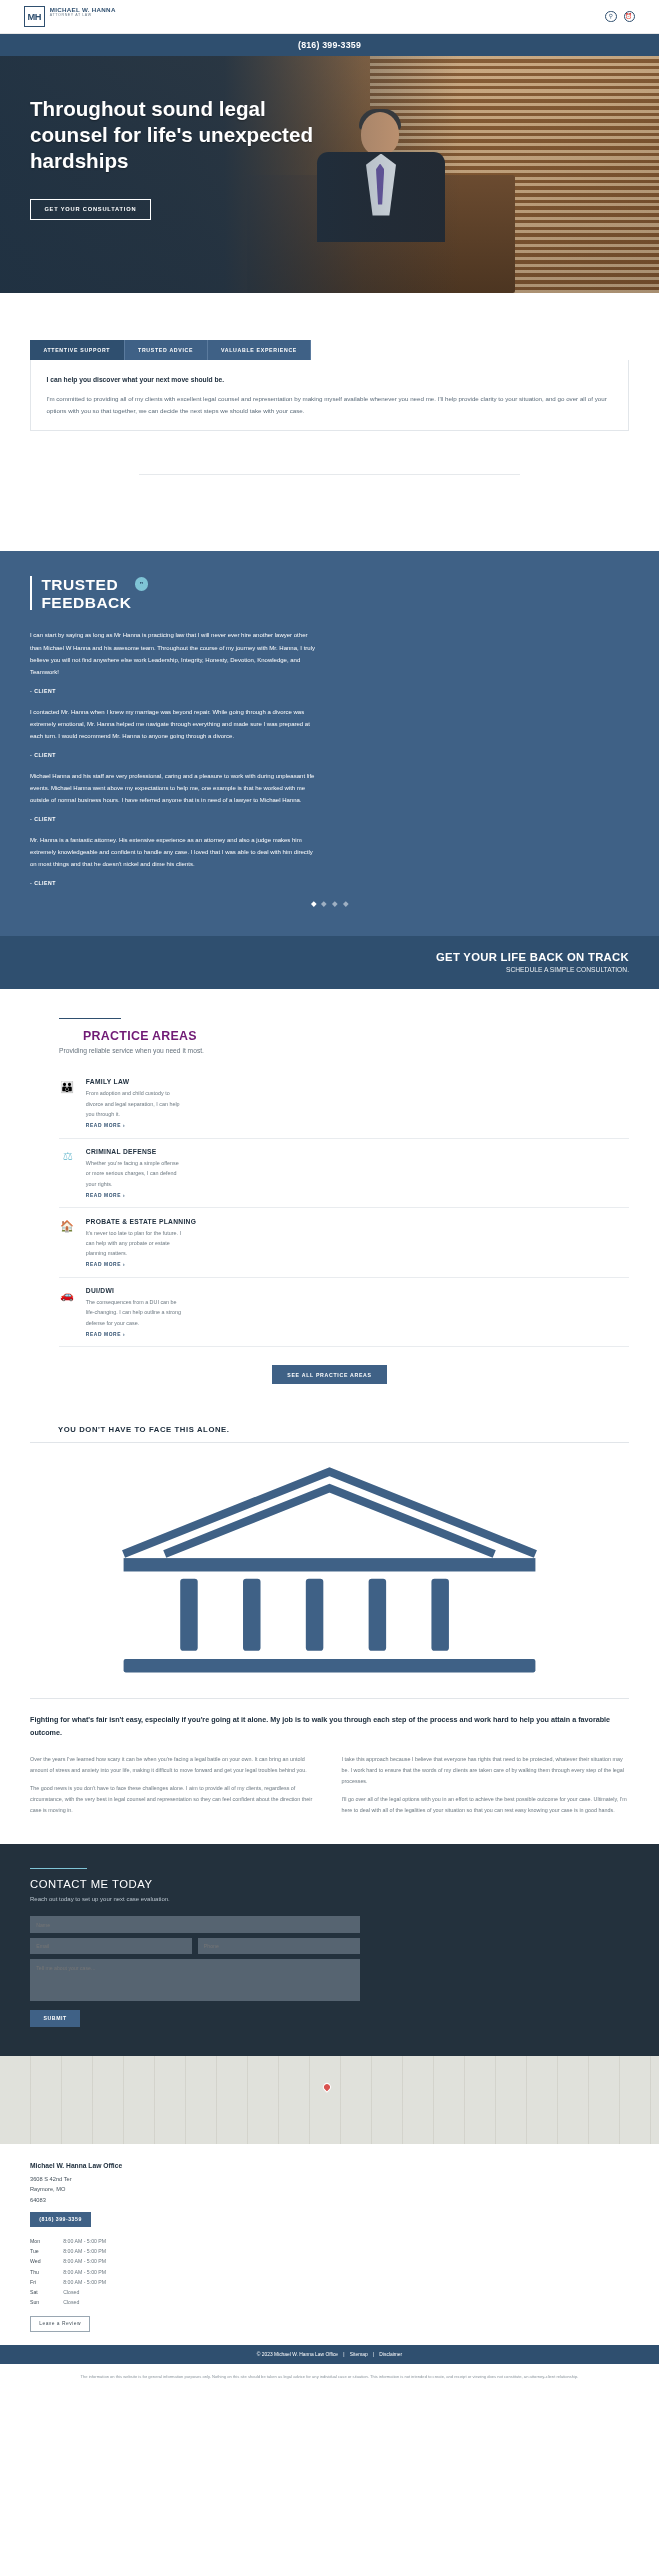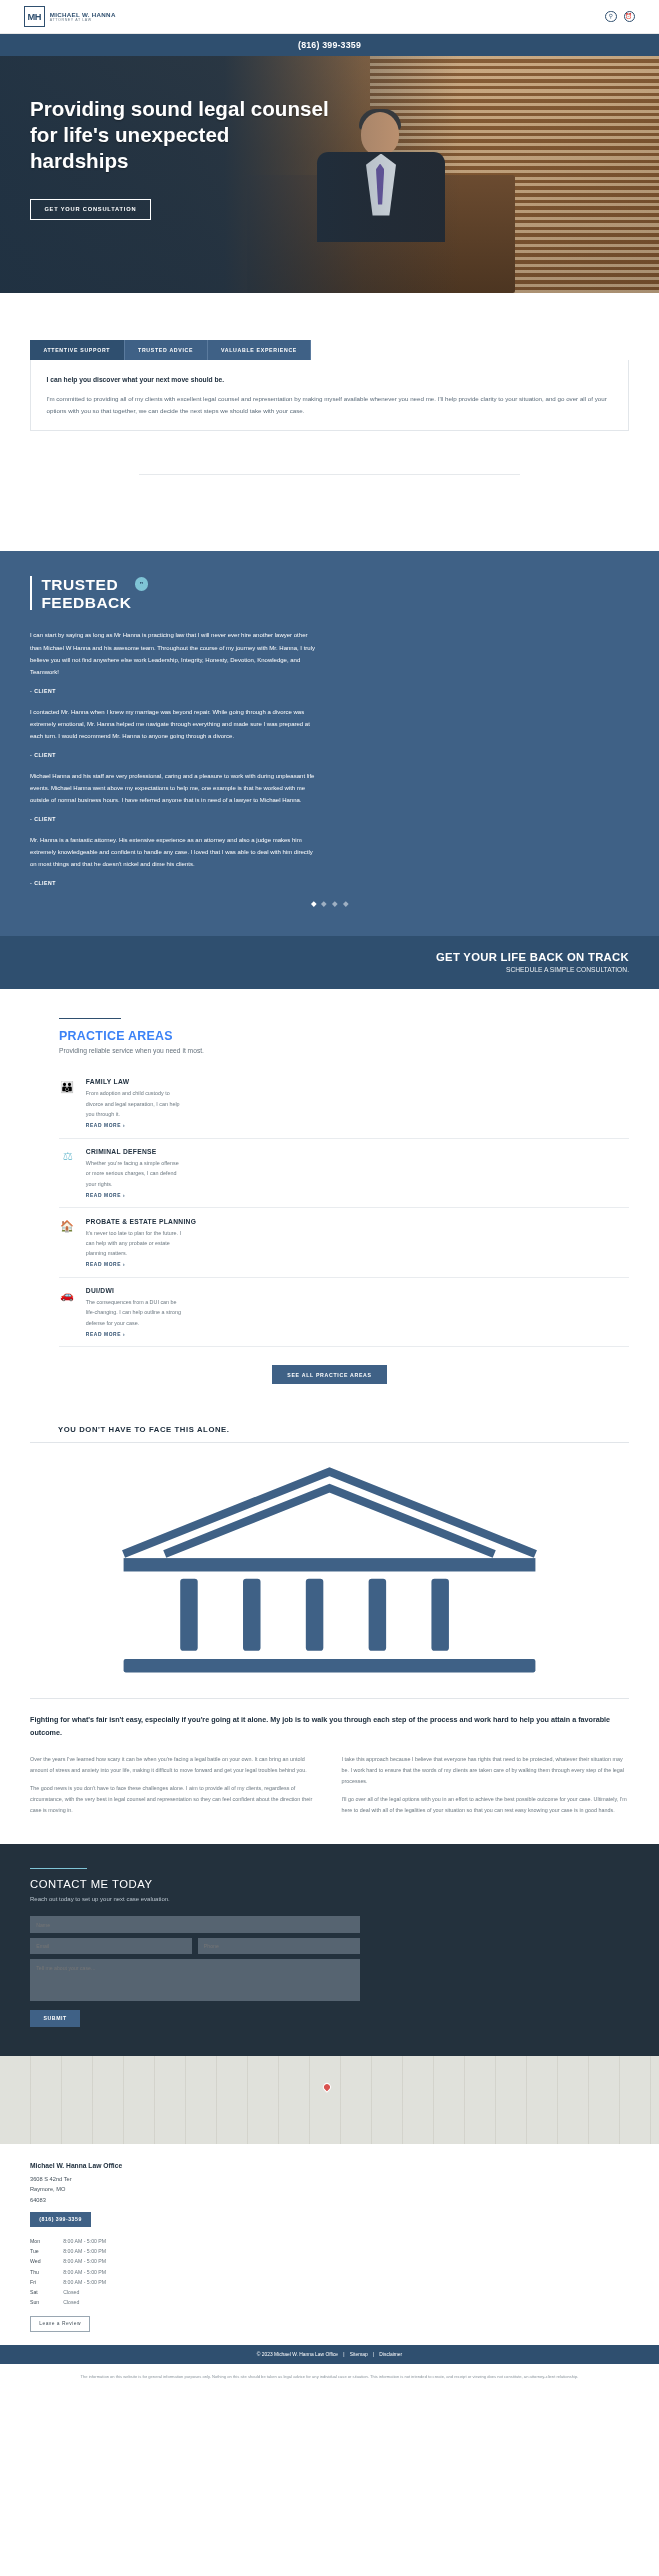--- a/index.html
+++ b/index.html
@@ -15,21 +15,20 @@
   .topbar {
     height: 34px;
     background: #ffffff;
     display: flex;
     align-items: center;
     padding: 0 24px;
     border-bottom: 0.5px solid #e8e8e8;
   }
   .logo-block {
     display: flex;
-    align-items: center;
     gap: 5.2px;
   }
   .logo-mark {
     width: 20.6px; height: 20.6px;
     border: 1px solid #2f4f6f;
     color: #2f4f6f;
     display: flex; align-items: center; justify-content: center;
     font-size: 9.3px; font-weight: 700; letter-spacing: -0.5px;
   }
   .logo-text { line-height: 1.15; }
@@ -207,21 +206,21 @@
   .cta-band h3 { font-size: 11.3px; font-weight: 700; letter-spacing: 0.3px; text-align: right; }
   .cta-band p { font-size: 6.7px; opacity: .92; }
 
   
   .practice {
     padding: 29px 30px 20.6px 30px;
     background: #fff;
     position: relative;
   }
   .pa-rule { width: 62px; height: 1.5px; background: #2f4f6f; margin-bottom: 10.3px; }
-  .pa-title { font-size: 12.4px; font-weight: 700; color: #3b82f6; letter-spacing: 0.3px; }
+  .pa-title { font-size: 12.4px; font-weight: 700; color: #701a75; letter-spacing: 0.3px; margin-left: 24px; }
   .pa-sub { font-size: 6.7px; color: #66727d; margin-top: 3.1px; margin-bottom: 15.5px; }
   .pa-list { border-left: 0; margin-left: 29px; }
   .pa-item {
     display: flex; gap: 9.3px; padding: 9.3px 0;
     border-bottom: 0.5px solid #e9ecef;
   }
   .pa-icon {
     width: 17.5px; height: 17.5px; flex: none;
     color: #7fc4d6;
     display:flex; align-items:center; justify-content:center;
@@ -368,21 +367,21 @@
     <div class="hero-person">
       <div class="hp-hair"></div>
       <div class="hp-head"></div>
       <div class="hp-body"></div>
       <div class="hp-shirt"></div>
       <div class="hp-tie"></div>
     </div>
   </div>
   <div class="hero-overlay"></div>
   <div class="hero-content">
-    <h1>Providing sound legal counsel for life's unexpected hardships</h1>
+    <h1>Throughout sound legal counsel for life's unexpected hardships</h1>
     <button class="hero-btn">GET YOUR CONSULTATION</button>
   </div>
 </div>
 
 <div class="intro">
   <div class="tabs">
     <div class="tab active">ATTENTIVE SUPPORT</div>
     <div class="tab">TRUSTED ADVICE</div>
     <div class="tab">VALUABLE EXPERIENCE</div>
   </div>

